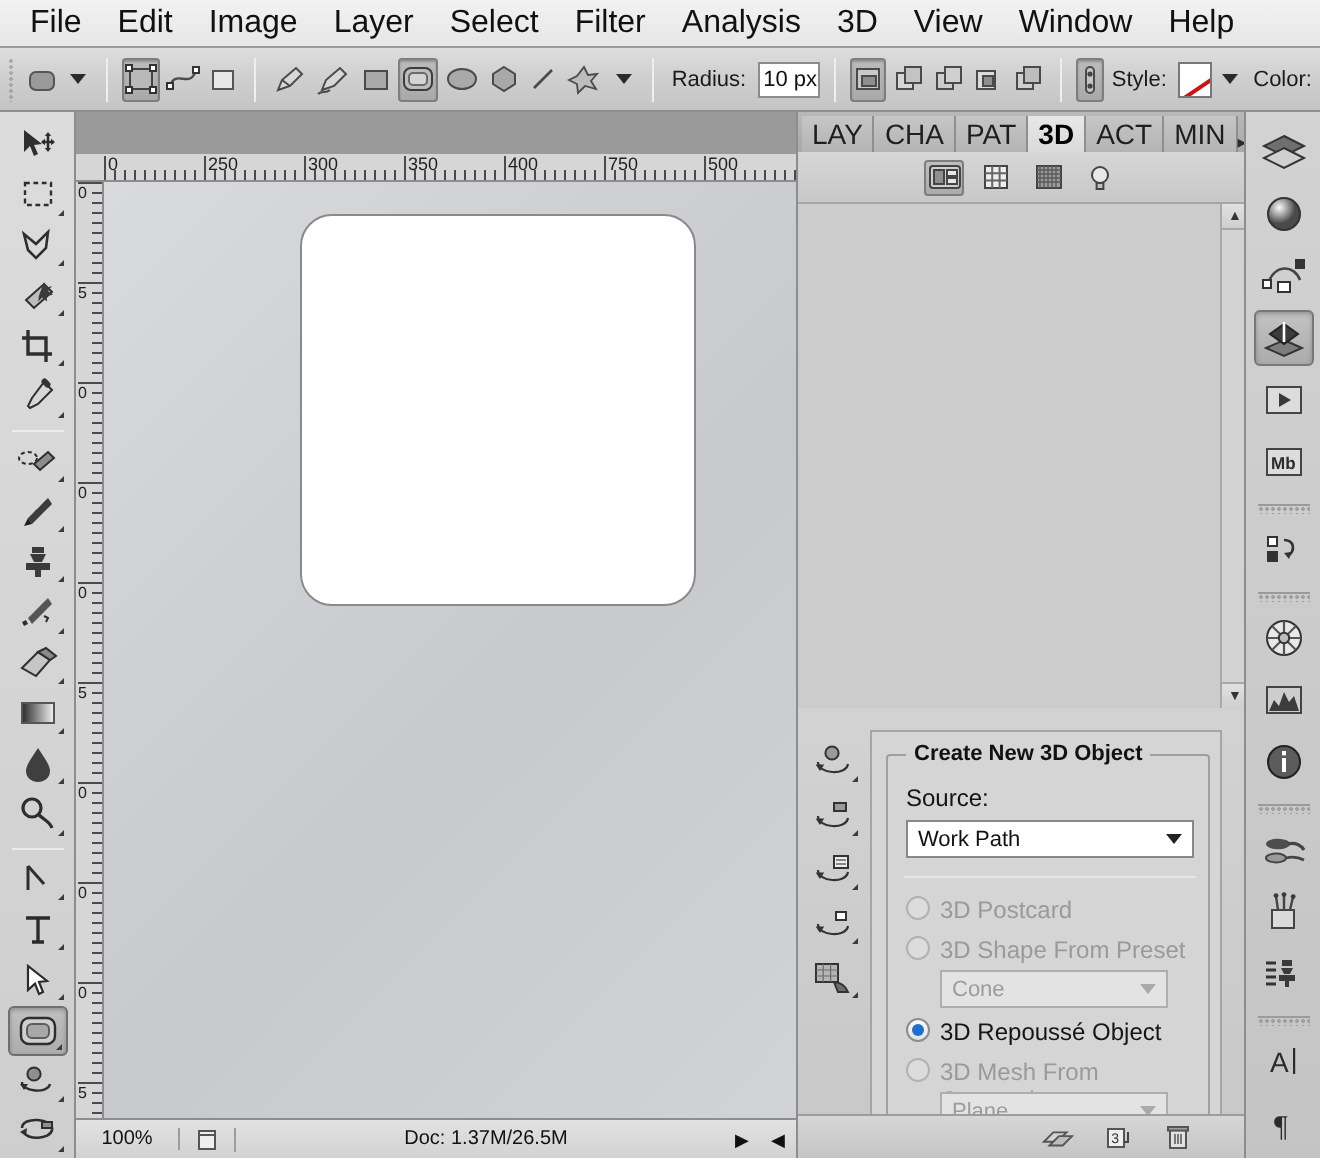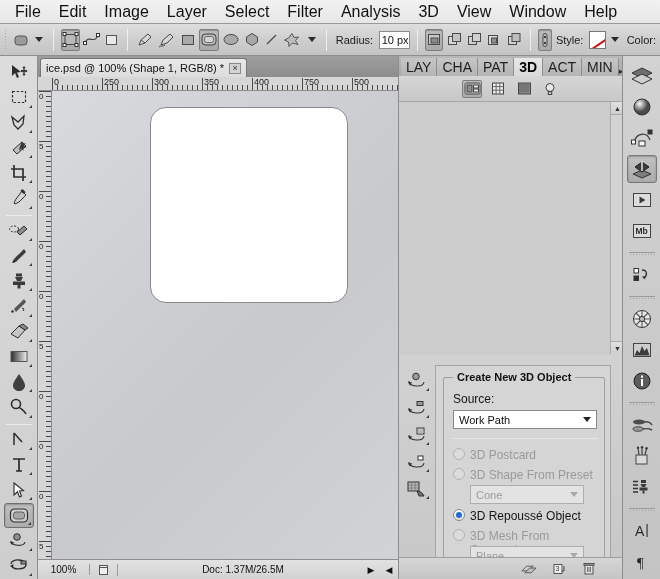--- a/index.html
+++ b/index.html
@@ -594,26 +594,20 @@
       <svg width="22" height="18" viewBox="0 0 22 18">
         <path d="M3 7 C3 1, 19 2, 18 8 C17 13, 5 13, 4 9" fill="none" stroke="#2e2e2e" stroke-width="1.3"></path>
         <rect x="13" y="4" width="5" height="3" fill="#8f8f8f" stroke="#2e2e2e"></rect>
         <path d="M5 11 l-3 -2 3.5 -2 z" fill="#2e2e2e"></path>
       </svg>
       <span class="corner"></span>
     </div>
   </div>
 
   <div id="docarea">
-    <div id="doctab-strip">
-      <div id="doctab">
-        <span class="t">ice.psd @ 100% (Shape 1, RGB/8) *</span>
-        <span class="tabclose">×</span>
-      </div>
-    </div>
 
     <div id="ruler-h">
         <div class="rtick maj" style="left: 14px;"></div>
         <div class="rlabel" style="left: 14px;">0</div>
         <div class="rtick" style="left: 19px;"></div>
         <div class="rtick" style="left: 24px;"></div>
         <div class="rtick" style="left: 29px;"></div>
         <div class="rtick" style="left: 34px;"></div>
         <div class="rtick" style="left: 39px;"></div>
         <div class="rtick" style="left: 44px;"></div>

